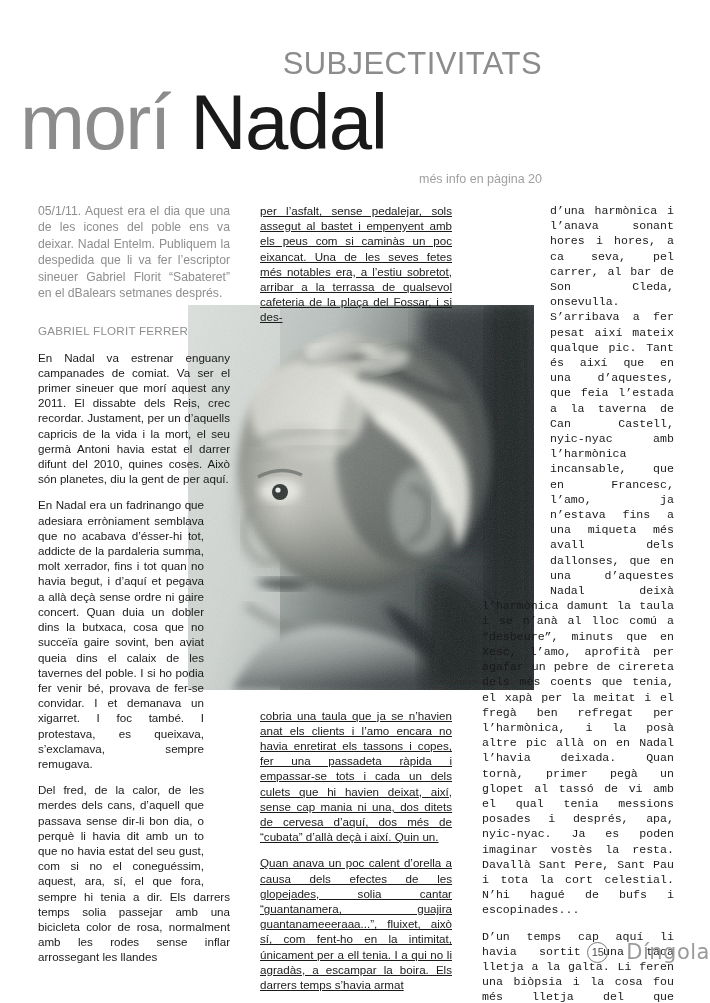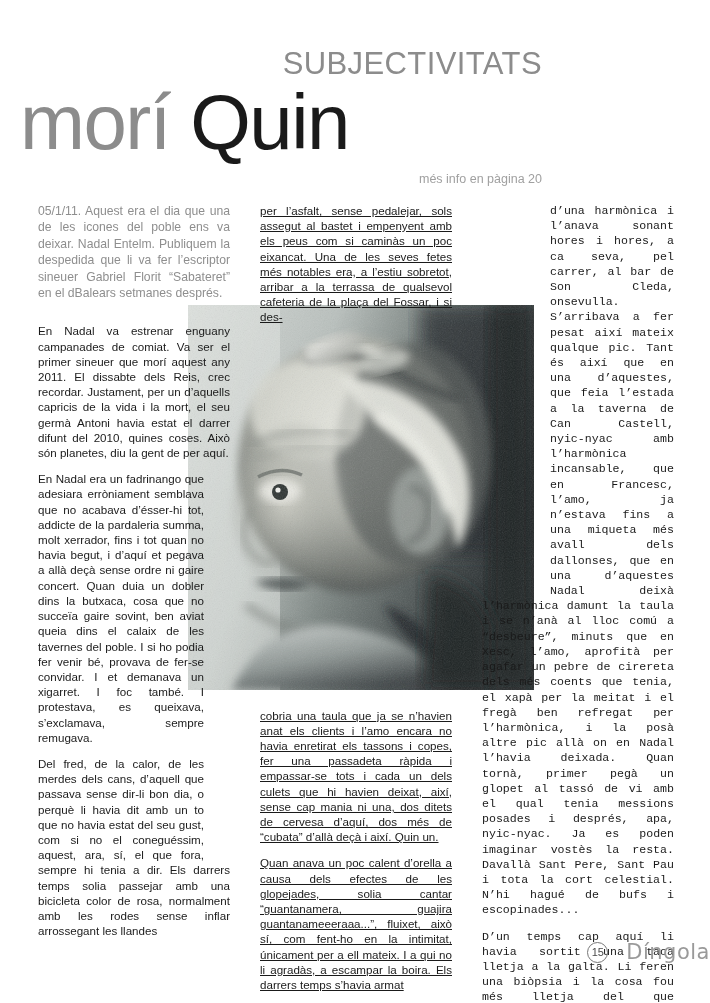--- a/index.html
+++ b/index.html
@@ -147,21 +147,21 @@
     color: #9a9a9a;
     letter-spacing: 0.5px;
   }
 </style>
 </head>
 <body>
 
 <div id="masthead">
   <div id="kicker">SUBJECTIVITATS</div>
   <div id="headline">
-    <span class="hl-light">morí </span><span class="hl-dark">Quin</span>
+    <span class="hl-light">morí </span><span class="hl-dark">Nadal</span>
   </div>
   <div id="more-info">més info en pàgina 20</div>
 </div>
 
 <div id="photo">
   <svg viewBox="0 0 346 385" preserveAspectRatio="none">
     <defs>
       <linearGradient id="bgL" x1="0" y1="0" x2="1" y2="0.4">
         <stop offset="0%" stop-color="#d8dcd9"></stop>
         <stop offset="38%" stop-color="#b9c0bd"></stop>
@@ -243,31 +243,32 @@
     <path d="M240 268 q48 10 64 52 l0 65 l-70 0 q6 -70 6 -117z" fill="#1b2123" opacity="0.92" filter="url(#soft2)"></path>
 
     <rect x="0" y="0" width="346" height="385" filter="url(#grainF)" opacity="0.16"></rect>
   </svg>
 </div>
 
 <div id="columns">
 
   <div class="col" id="col1">
     <p class="standfirst">05/1/11. Aquest era el dia que una de les icones del poble ens va deixar. Nadal Entelm. Publiquem la despedida que li va fer l’escriptor sineuer Gabriel Florit “Sabateret” en el dBalears setmanes després.</p>
+    <p class="byline">GABRIEL FLORIT FERRER</p>
     <p>En Nadal va estrenar enguany campanades de comiat. Va ser el primer sineuer que morí aquest any 2011. El dissabte dels Reis, crec recordar. Justament, per un d’aquells capricis de la vida i la mort, el seu germà Antoni havia estat el darrer difunt del 2010, quines coses. Això són planetes, diu la gent de per aquí.</p>
     <div class="shape-right"></div>
     <p>En Nadal era un fadrinango que adesiara erròniament semblava que no acabava d’ésser-hi tot, addicte de la pardaleria summa, molt xerrador, fins i tot quan no havia begut, i d’aquí et pegava a allà deçà sense ordre ni gaire concert. Quan duia un dobler dins la butxaca, cosa que no succeïa gaire sovint, ben aviat queia dins el calaix de les tavernes del poble. I si ho podia fer venir bé, provava de fer-se convidar. I et demanava un xigarret. I foc també. I protestava, es queixava, s’exclamava, sempre remugava.</p>
     <p>Del fred, de la calor, de les merdes dels cans, d’aquell que passava sense dir-li bon dia, o perquè li havia dit amb un to que no havia estat del seu gust, com si no el coneguéssim, aquest, ara, sí, el que fora, sempre hi tenia a dir. Els darrers temps solia passejar amb una bicicleta color de rosa, normalment amb les rodes sense inflar arrossegant les llandes</p>
   </div>
 
   <div class="col" id="col2">
     <p>per l’asfalt, sense pedalejar, sols assegut al bastet i empenyent amb els peus com si caminàs un poc eixancat. Una de les seves fetes més notables era, a l’estiu sobretot, arribar a la terrassa de qualsevol cafeteria de la plaça del Fossar, i si des-</p>
     <div style="height:372px"></div>
     <p>cobria una taula que ja se n’havien anat els clients i l’amo encara no havia enretirat els tassons i copes, fer una passadeta ràpida i empassar-se tots i cada un dels culets que hi havien deixat, així, sense cap mania ni una, dos ditets de cervesa d’aquí, dos més de “cubata” d’allà deçà i així. Quin un.</p>
-    <p>Quan anava un poc calent d’orella a causa dels efectes de les glopejades, solia cantar “guantanamera, guajira guantanameeeraaa...”, fluixet, això sí, com fent-ho en la intimitat, únicament per a ell mateix. I a qui no li agradàs, a escampar la boira. Els darrers temps s’havia armat</p>
+    <p>Quan anava un poc calent d’orella a causa dels efectes de les glopejades, solia cantar “guantanamera, guajira guantanameeeraaa...”, fluixet, això sí, com fent-ho en la intimitat, únicament per a ell tenia. I a qui no li agradàs, a escampar la boira. Els darrers temps s’havia armat</p>
   </div>
 
   <div class="col" id="col3">
     <div class="shape-left"></div>
     <p>d’una harmònica i l’anava sonant hores i hores, a ca seva, pel carrer, al bar de Son Cleda, onsevulla. S’arribava a fer pesat així mateix qualque pic. Tant és així que en una d’aquestes, que feia l’estada a la taverna de Can Castell, nyic-nyac amb l’harmònica incansable, que en Francesc, l’amo, ja n’estava fins a una miqueta més avall dels dallonses, que en una d’aquestes Nadal deixà l’harmònica damunt la taula i se n’anà al lloc comú a “desbeure”, minuts que en Xesc, l’amo, aprofità per agafar un pebre de cirereta dels més coents que tenia, el xapà per la meitat i el fregà ben refregat per l’harmònica, i la posà altre pic allà on en Nadal l’havia deixada. Quan tornà, primer pegà un glopet al tassó de vi amb el qual tenia messions posades i després, apa, nyic-nyac. Ja es poden imaginar vostès la resta. Davallà Sant Pere, Sant Pau i tota la cort celestial. N’hi hagué de bufs i escopinades...</p>
     <p>D’un temps cap aquí li havia sortit una taca lletja a la galta. Li feren una biòpsia i la cosa fou més lletja del que semblava. L’operaren així mateix, però pel que es veu poca cosa s’hi podia fer, la malaltia estava molt estesa i en un quants mesos acabà la corda tot desfigurat, pobre. Morí quan hi era present l’assistenta social que cada matí el rentava, com un gorrionet tombà el coll i exhalà el darrer sospir. Tenia 76 anys però ningú no ho hauria dit. Aquella mateixa nit qualcú engrunà una rosa vermella a la baula del portal de ca seva. Quan s’asseca li canvien per una altra de fresca. He demanat i no saben qui és l’autor/a. Potser no importi a ningú.</p>
 
   </div>
 
 </div>

